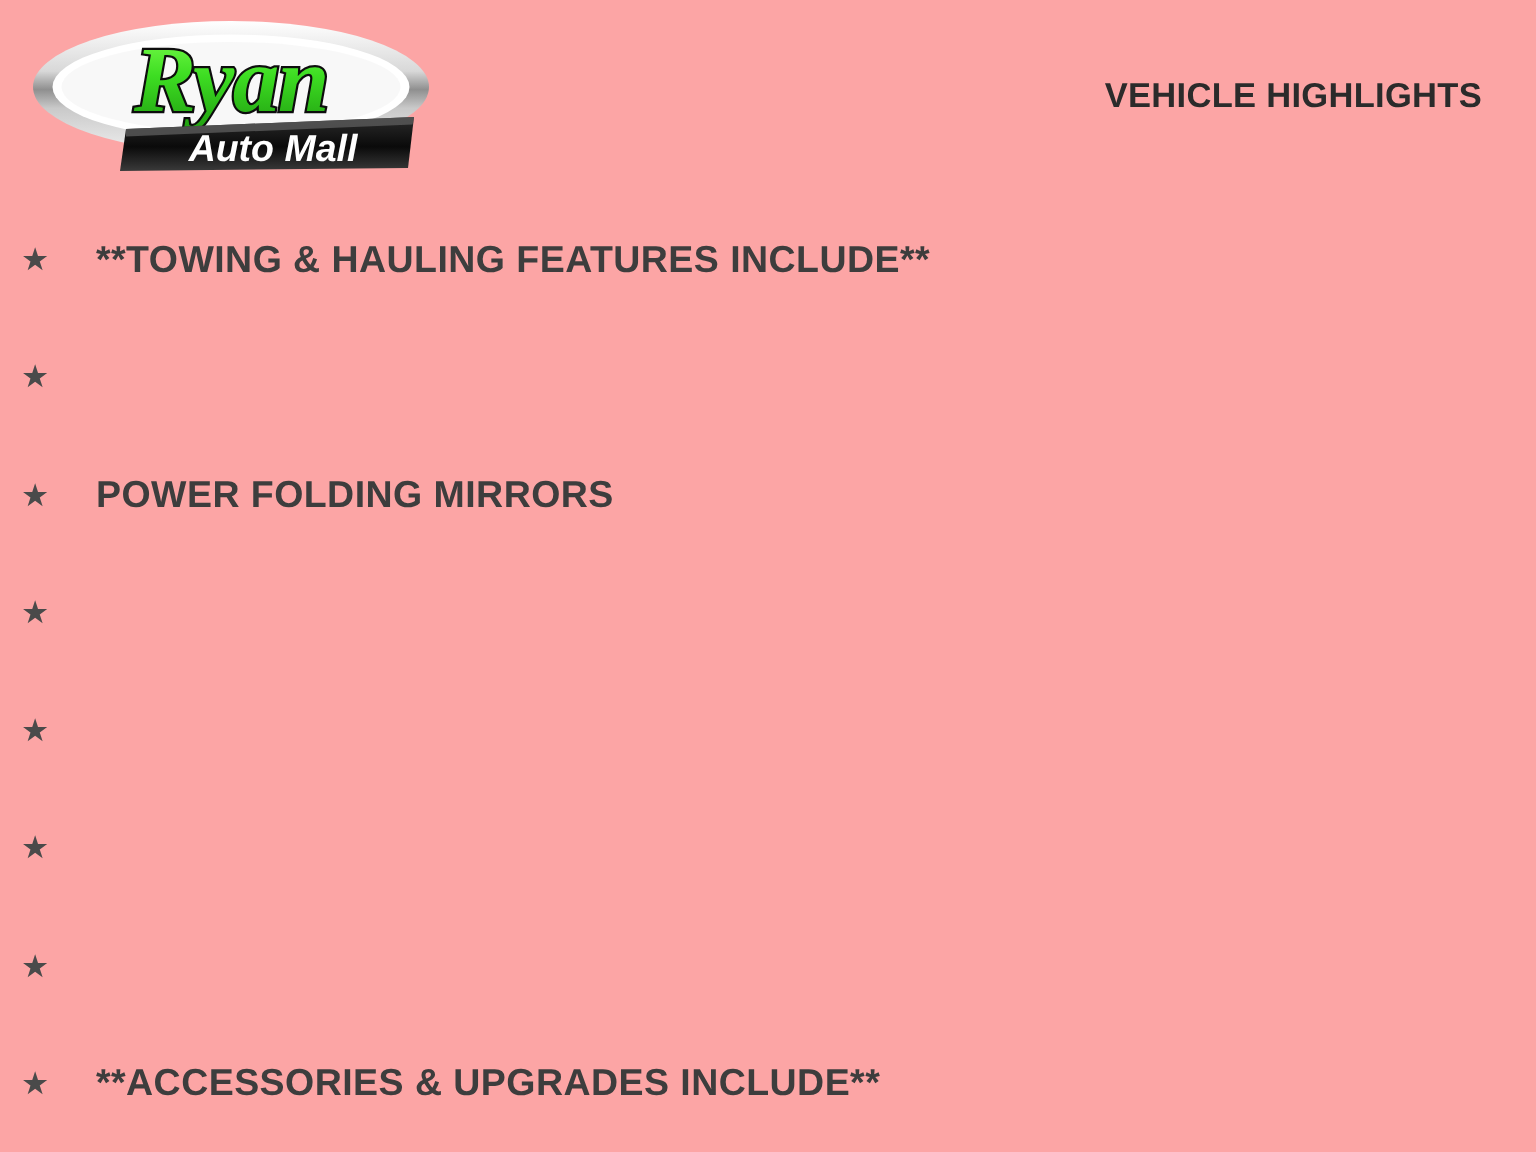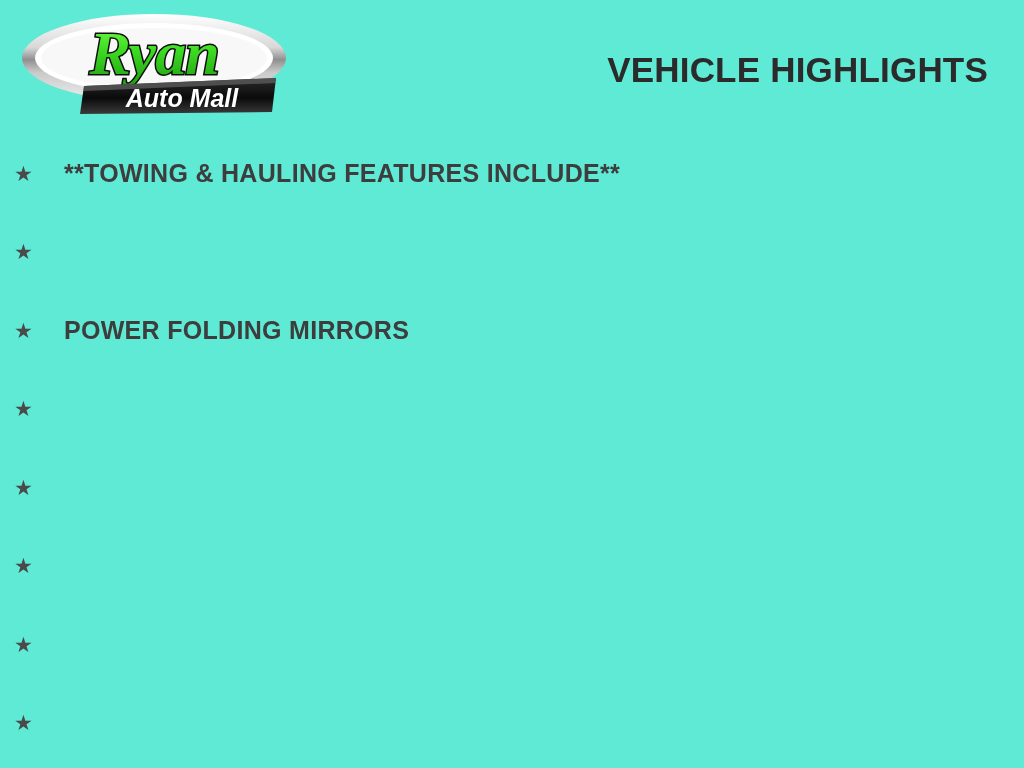--- a/index.html
+++ b/index.html
@@ -11,42 +11,42 @@
     width: 1024px;
     height: 768px;
     overflow: hidden;
     font-family: "Liberation Sans", sans-serif;
     color: #3a3a3a;
   }
   .page {
     position: relative;
     width: 1024px;
     height: 768px;
-    background: #5eead4;
+    background: #fca5a5;
   }
 
   
   .header {
     position: relative;
     height: 128px;
   }
   .logo {
     position: absolute;
     left: 14px;
     top: 8px;
     width: 280px;
     height: 112px;
   }
   .logo svg { display: block; }
 
   .headline {
     position: absolute;
     right: 36px;
     top: 50px;
-    font-size: 35px;
+    font-size: 23px;
     font-weight: bold;
     letter-spacing: 0.2px;
     color: #2b2b2b;
     white-space: nowrap;
   }
 
   
   .highlights {
     position: absolute;
     left: 0;
@@ -142,16 +142,17 @@
       <span class="star">★</span>
     </li>
     <li class="item">
       <span class="star">★</span>
     </li>
     <li class="item">
       <span class="star">★</span>
     </li>
     <li class="item">
       <span class="star">★</span>
+      <span class="item-text">**ACCESSORIES &amp; UPGRADES INCLUDE**</span>
     </li>
   </ul>
 
 </div>
 
 </body></html>

